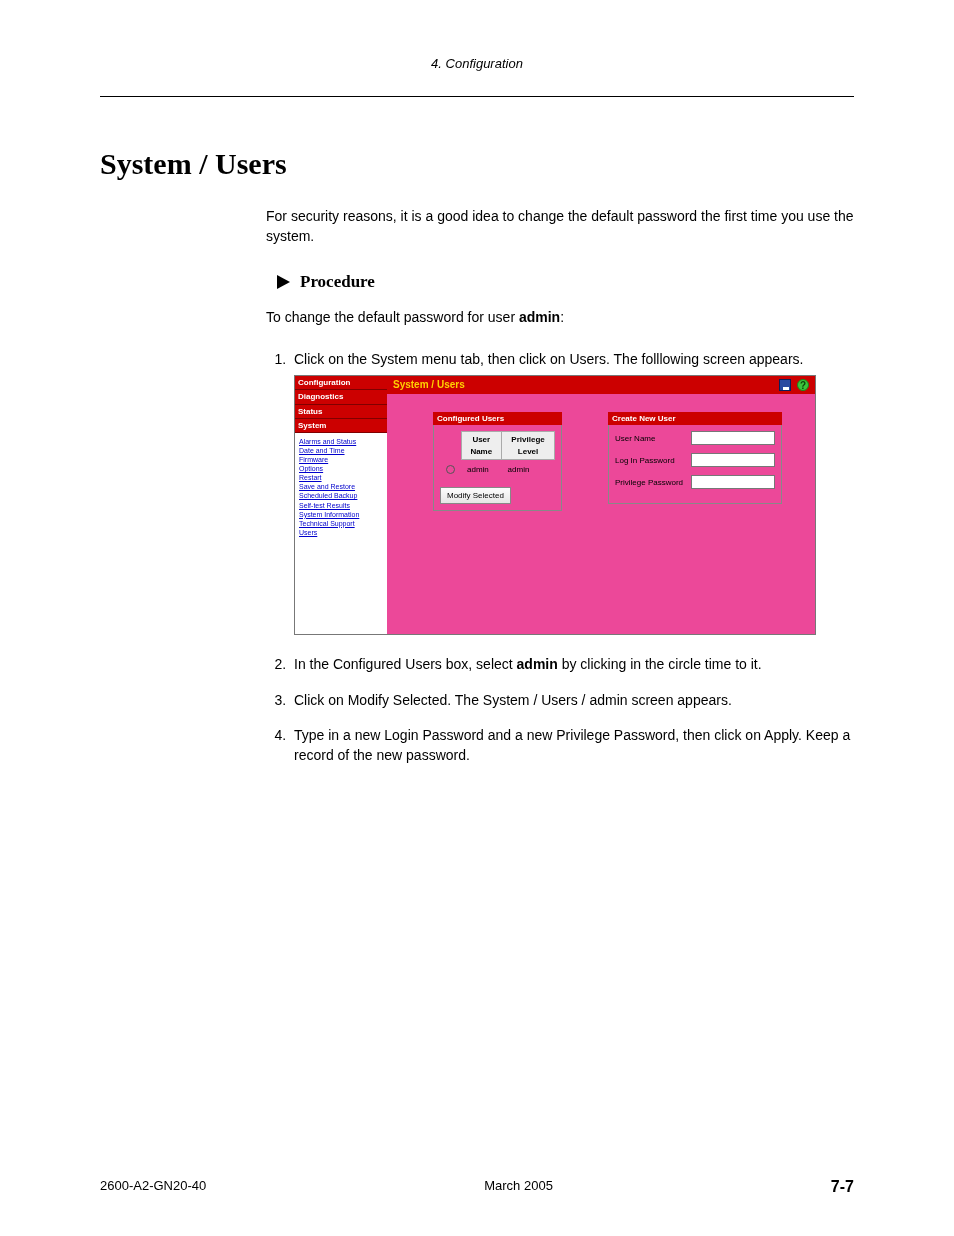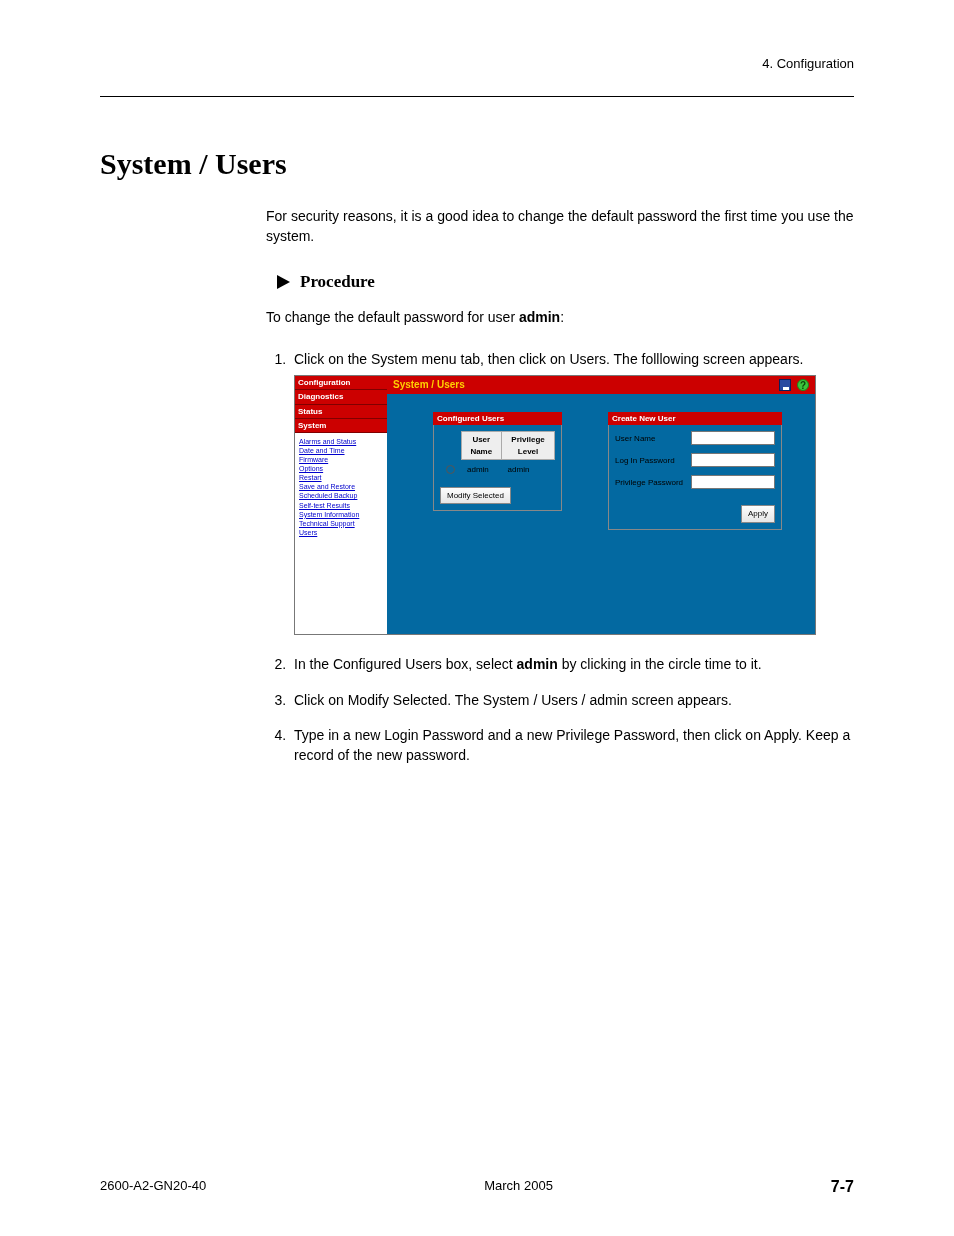--- a/index.html
+++ b/index.html
@@ -1,30 +1,30 @@
 <!DOCTYPE html>
 <html><head>
 <meta charset="utf-8">
 <style>
   * { box-sizing: border-box; margin: 0; padding: 0; }
   html, body { width: 954px; height: 1236px; background: #fff; font-family: "Times New Roman", Times, serif; color: #000; }
   .page { position: relative; width: 954px; height: 1236px; padding: 56px 100px 40px 100px; }
   .header-line { border-bottom: 1px solid #000; height: 20px; }
-  .header-right { text-align: right; font-family: Arial, Helvetica, sans-serif; font-size: 13px; margin-bottom: 6px; }
+  .header-right { text-align: center; font-family: Arial, Helvetica, sans-serif; font-size: 13px; margin-bottom: 6px; font-style: italic; }
   h1.section-title { font-family: "Times New Roman", Times, serif; font-weight: bold; font-size: 30px; margin-top: 50px; margin-bottom: 26px; }
   .body-block { margin-left: 166px; font-family: Arial, Helvetica, sans-serif; font-size: 14px; line-height: 1.4; }
   .para { margin-bottom: 22px; }
   .proc-row { display: flex; align-items: center; gap: 10px; margin: 24px 0 14px 0; padding-left: 11px; }
   .proc-arrow { width: 0; height: 0; border-top: 7px solid transparent; border-bottom: 7px solid transparent; border-left: 13px solid #000; }
   .proc-label { font-family: "Times New Roman", Times, serif; font-weight: bold; font-size: 17px; }
   ol.steps { list-style: decimal; margin-left: 24px; }
   ol.steps li { margin-bottom: 16px; padding-left: 4px; font-family: Arial, Helvetica, sans-serif; font-size: 14px; line-height: 1.4; }
 
   
-  .screenshot { width: 522px; height: 260px; border: 1px solid #777; margin: 6px 0 20px 0; background: #0369a1; font-family: Arial, Helvetica, sans-serif; font-size: 9px; position: relative; }
+  .screenshot { width: 522px; height: 260px; border: 1px solid #777; margin: 6px 0 20px 0; background: #ec4899; font-family: Arial, Helvetica, sans-serif; font-size: 9px; position: relative; }
   .ss-top { display: flex; height: 100%; }
   .nav-col { width: 92px; background: #fff; }
   .nav-header { background: #cc0000; color: #fff; font-weight: bold; font-size: 8px; padding: 1px 3px; border-bottom: 1px solid #800000; }
   .nav-body { padding: 4px 4px; }
   .nav-link { color: #0000cc; text-decoration: underline; font-size: 7px; display: block; line-height: 1.3; white-space: nowrap; overflow: hidden; }
   .main-col { flex: 1; position: relative; }
   .title-bar { background: #cc0000; color: #ffd000; font-weight: bold; font-size: 10px; padding: 2px 6px; display: flex; align-items: center; }
   .title-bar .spacer { flex: 1; }
   .icon-sq { width: 12px; height: 12px; margin-left: 6px; display: inline-block; position: relative; }
   .save-icon { background: #2b4aa0; border: 1px solid #0a1e5a; }
@@ -137,23 +137,20 @@
                       <span class="inp"></span>
                     </div>
                     <div class="form-row">
                       <label>Log In Password</label>
                       <span class="inp"></span>
                     </div>
                     <div class="form-row">
                       <label>Privilege Password</label>
                       <span class="inp"></span>
                     </div>
-                    <div class="apply-row">
-                      <span class="btn">Apply</span>
-                    </div>
                   </div>
                 </div>
               </div>
             </div>
           </div>
         </div>
       </li>
 
       <li>
         <span>In the Configured Users box, select </span><b>admin</b><span> by clicking in the circle time to it.</span>

